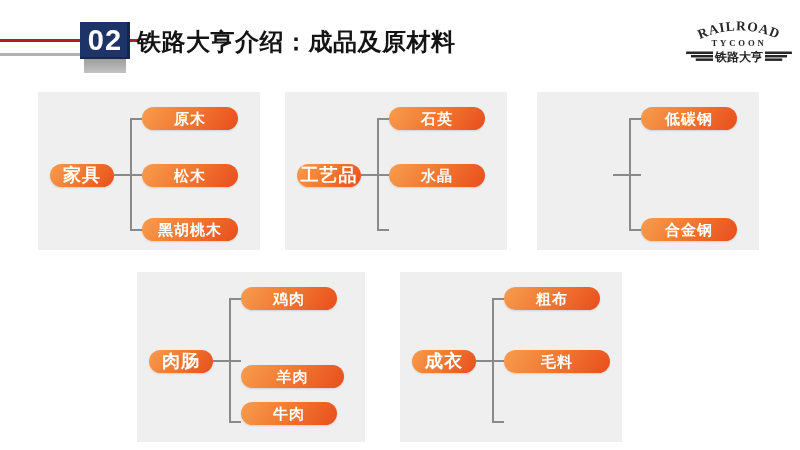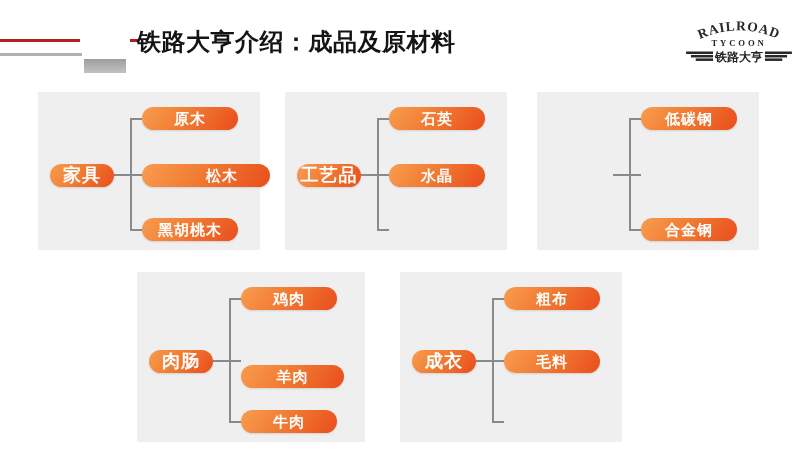--- a/index.html
+++ b/index.html
@@ -39,20 +39,23 @@
   .cline{position:absolute;background:#8a8a8a;}
   .ghost{position:absolute;filter:blur(2px);border-radius:2px;pointer-events:none;}
 </style>
 </head>
 <body>
 
 <div id="slide">
 
   <div class="red-line"></div>
   <div class="gray-line"></div>
+  <div class="num-box">
+    <span>02</span>
+  </div>
   <div class="num-shadow"></div>
   <div class="red-dash"></div>
   <div class="page-title">铁路大亨介绍：成品及原材料</div>
 
   <svg class="logo" viewBox="0 0 114 52">
     <defs>
       <path id="arcPath" d="M 8,30 Q 57,4 106,30" fill="none"></path>
     </defs>
     <text font-family="Liberation Serif, DejaVu Serif, serif" font-size="14" font-weight="bold" fill="#262626" letter-spacing="1">
       <textPath href="#arcPath" startOffset="50%" text-anchor="middle">RAILROAD</textPath>
@@ -80,21 +83,21 @@
   <div class="ghost" style="left:608px;top:310px;width:12px;height:12px;background:#fff;opacity:.5"></div>
 
   <div id="panels">
       <div class="panel" style="left: 38px; top: 92px; width: 222px; height: 158px;">
         <div class="cline" style="left: 92px; top: 26.5px; width: 2px; height: 111px;"></div>
         <div class="cline" style="left: 76px; top: 82px; width: 28px; height: 2px;"></div>
         <div class="cline" style="left: 92px; top: 25.5px; width: 12px; height: 2px;"></div>
         <div class="cline" style="left: 92px; top: 136.5px; width: 12px; height: 2px;"></div>
         <div class="pill parent" style="left: 12px; top: 71.5px; width: 64px;">家具</div>
         <div class="pill child" style="left: 104px; top: 15px; width: 96px;">原木</div>
-        <div class="pill child" style="left: 104px; top: 71.5px; width: 96px; padding-left: 32px;">松木</div>
+        <div class="pill child" style="left: 104px; top: 71.5px; width: 96px;">松木</div>
         <div class="pill child" style="left: 104px; top: 126px; width: 96px;">黑胡桃木</div>
       </div>
       <div class="panel" style="left: 285px; top: 92px; width: 222px; height: 158px;">
         <div class="cline" style="left: 92px; top: 26.5px; width: 2px; height: 111px;"></div>
         <div class="cline" style="left: 76px; top: 82px; width: 28px; height: 2px;"></div>
         <div class="cline" style="left: 92px; top: 25.5px; width: 12px; height: 2px;"></div>
         <div class="cline" style="left: 92px; top: 136.5px; width: 12px; height: 2px;"></div>
         <div class="pill parent" style="left: 12px; top: 71.5px; width: 64px;">工艺品</div>
         <div class="pill child" style="left: 104px; top: 15px; width: 96px;">石英</div>
         <div class="pill child" style="left: 104px; top: 71.5px; width: 96px;">水晶</div>
@@ -108,25 +111,25 @@
         <div class="pill child" style="left: 104px; top: 126px; width: 96px;">合金钢</div>
       </div>
       <div class="panel" style="left: 137px; top: 272px; width: 228px; height: 170px;">
         <div class="cline" style="left: 92px; top: 26.5px; width: 2px; height: 123px;"></div>
         <div class="cline" style="left: 76px; top: 88px; width: 28px; height: 2px;"></div>
         <div class="cline" style="left: 92px; top: 25.5px; width: 12px; height: 2px;"></div>
         <div class="cline" style="left: 92px; top: 148.5px; width: 12px; height: 2px;"></div>
         <div class="pill parent" style="left: 12px; top: 77.5px; width: 64px;">肉肠</div>
         <div class="pill child" style="left: 104px; top: 15px; width: 96px;">鸡肉</div>
         <div class="pill child" style="left: 104px; top: 93px; width: 103px;">羊肉</div>
-        <div class="pill child" style="left: 104px; top: 138px; width: 96px;">牛肉</div>
+        <div class="pill child" style="left: 104px; top: 130px; width: 96px;">牛肉</div>
       </div>
       <div class="panel" style="left: 400px; top: 272px; width: 222px; height: 170px;">
         <div class="cline" style="left: 92px; top: 26.5px; width: 2px; height: 123px;"></div>
         <div class="cline" style="left: 76px; top: 88px; width: 28px; height: 2px;"></div>
         <div class="cline" style="left: 92px; top: 25.5px; width: 12px; height: 2px;"></div>
         <div class="cline" style="left: 92px; top: 148.5px; width: 12px; height: 2px;"></div>
         <div class="pill parent" style="left: 12px; top: 77.5px; width: 64px;">成衣</div>
         <div class="pill child" style="left: 104px; top: 15px; width: 96px;">粗布</div>
-        <div class="pill child" style="left: 104px; top: 77.5px; width: 96px;">毛料</div>
+        <div class="pill child" style="left: 104px; top: 77.5px; width: 106px;">毛料</div>
       </div>
     </div>
 </div>
 
 </body></html>

